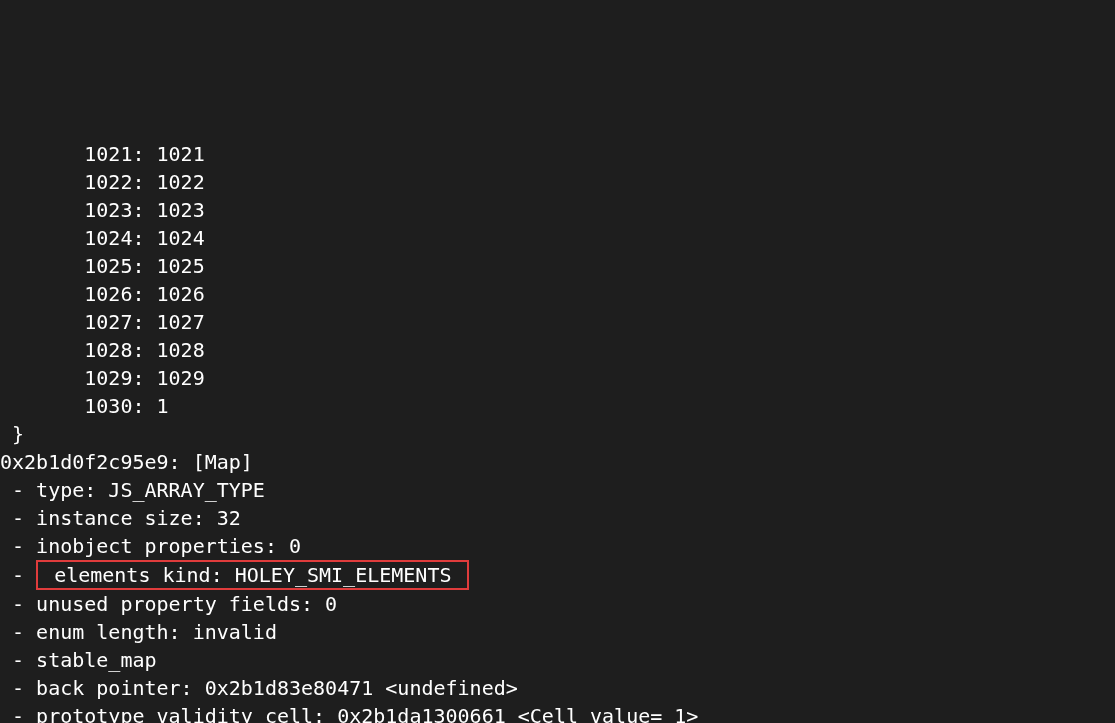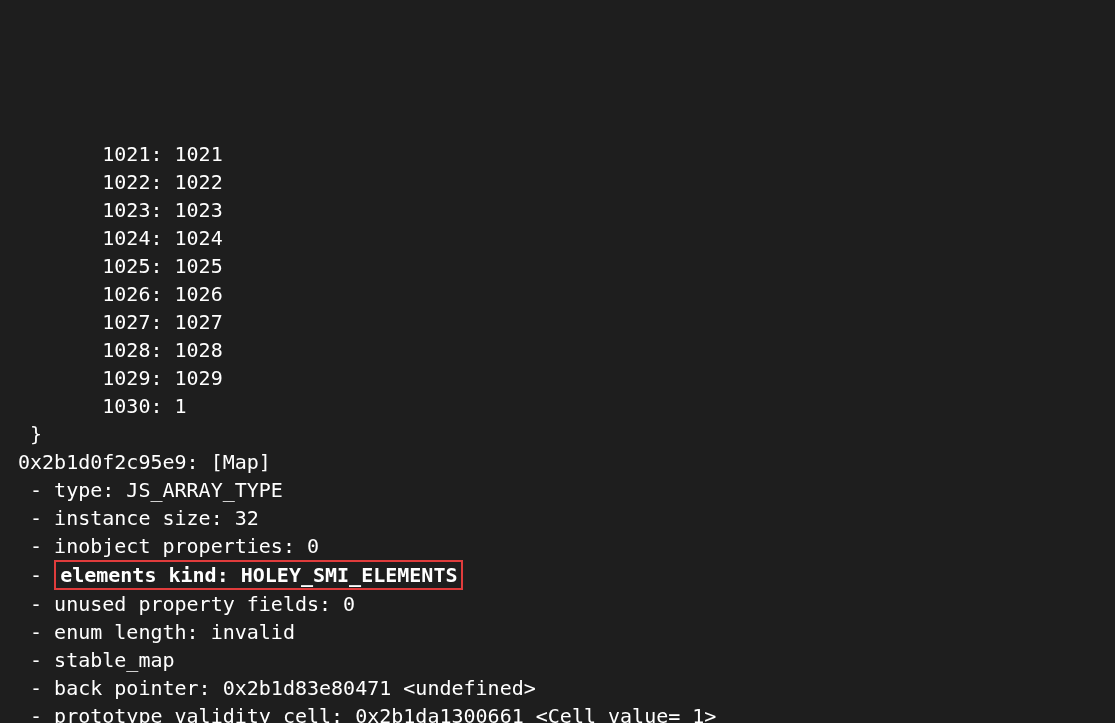--- a/index.html
+++ b/index.html
@@ -14,28 +14,26 @@
     height: 723px;
     overflow: hidden;
     font-weight: 500;
     white-space: pre;
   }
   .output {
     padding: 0;
   }
   .line {
     display: block;
-    margin-left: 18px;
   }
   .hl {
     border: 2px solid #e03c3c;
-    padding: 0 4px;
+    padding: 0 16px;
     display: inline-block;
     line-height: 1.3;
-    font-weight: bold;
   }
 </style>
 </head>
 <body>
 
 
 
 <div class="output">
 <span class="line">       1021: 1021</span><span id="array-entries-container"><span class="line">       1022: 1022</span><span class="line">       1023: 1023</span><span class="line">       1024: 1024</span><span class="line">       1025: 1025</span><span class="line">       1026: 1026</span><span class="line">       1027: 1027</span><span class="line">       1028: 1028</span><span class="line">       1029: 1029</span><span class="line">       1030: 1</span></span><span class="line"> }</span><span class="line">0x2b1d0f2c95e9: [Map]</span><span id="map-details-container"><span class="line"> - type: JS_ARRAY_TYPE</span><span class="line"> - instance size: 32</span><span class="line"> - inobject properties: 0</span><span class="line"> - <span class="hl">elements kind: HOLEY_SMI_ELEMENTS</span></span><span class="line"> - unused property fields: 0</span><span class="line"> - enum length: invalid</span><span class="line"> - stable_map</span><span class="line"> - back pointer: 0x2b1d83e80471 &lt;undefined&gt;</span><span class="line"> - prototype_validity cell: 0x2b1da1300661 &lt;Cell value= 1&gt;</span></span></div>
 

